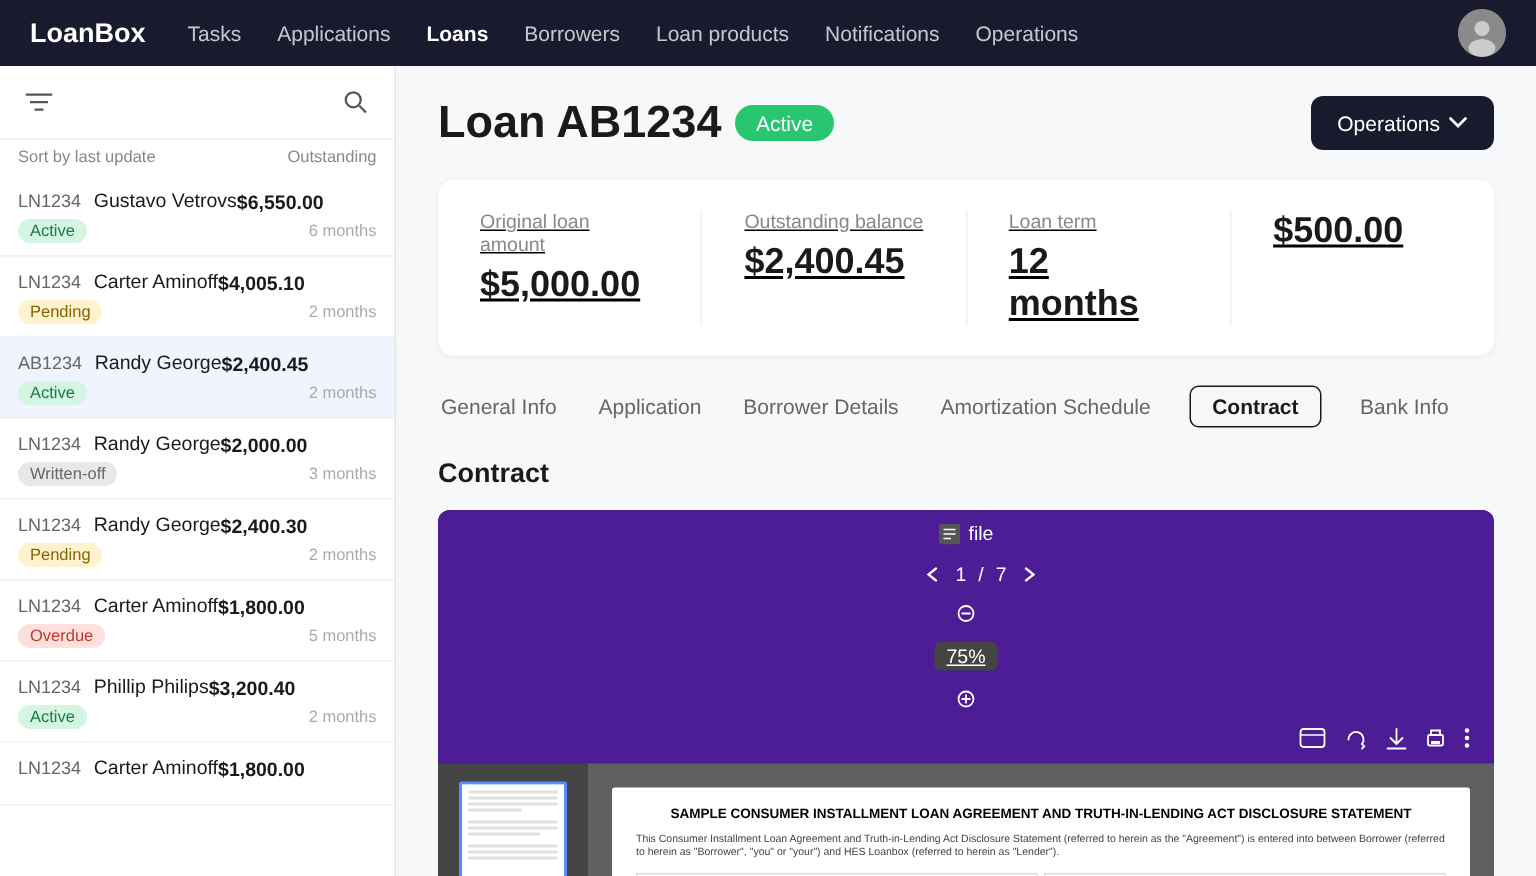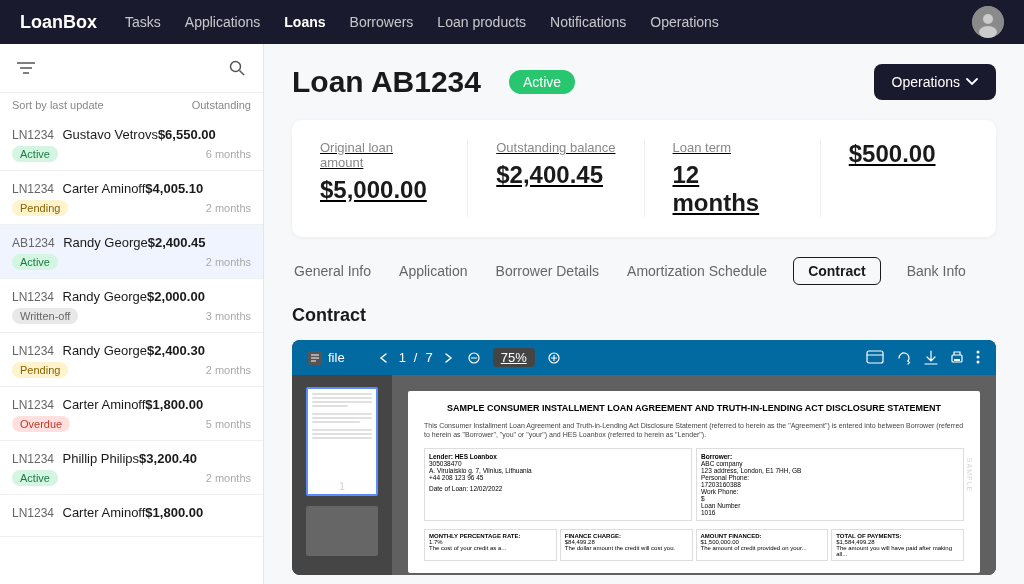--- a/index.html
+++ b/index.html
@@ -160,21 +160,21 @@
     }
     .loan-header {
       display: flex;
       align-items: center;
       justify-content: space-between;
       margin-bottom: 20px;
     }
     .loan-title-group {
       display: flex;
       align-items: center;
-      gap: 28px;
+      gap: 9px;
     }
     .loan-title {
       font-size: 30px;
       font-weight: 700;
       color: #1a1a1a;
     }
     .badge-active-lg {
       background: #28c76f;
       color: white;
       padding: 4px 14px;
@@ -251,27 +251,28 @@
       font-weight: 700;
       color: #1a1a1a;
       margin-bottom: 14px;
     }
     .contract-viewer {
       background: #3a3a3a;
       border-radius: 8px;
       overflow: hidden;
     }
     .contract-toolbar {
-      background: #0369a1;
+      background: #4c1d95;
       padding: 8px 16px;
       display: flex;
       align-items: center;
       gap: 12px;
       color: white;
       font-size: 13px;
+      flex-direction: column;
     }
     .ct-file {
       display: flex;
       align-items: center;
       gap: 6px;
     }
     .ct-pages {
       display: flex;
       align-items: center;
       gap: 8px;

